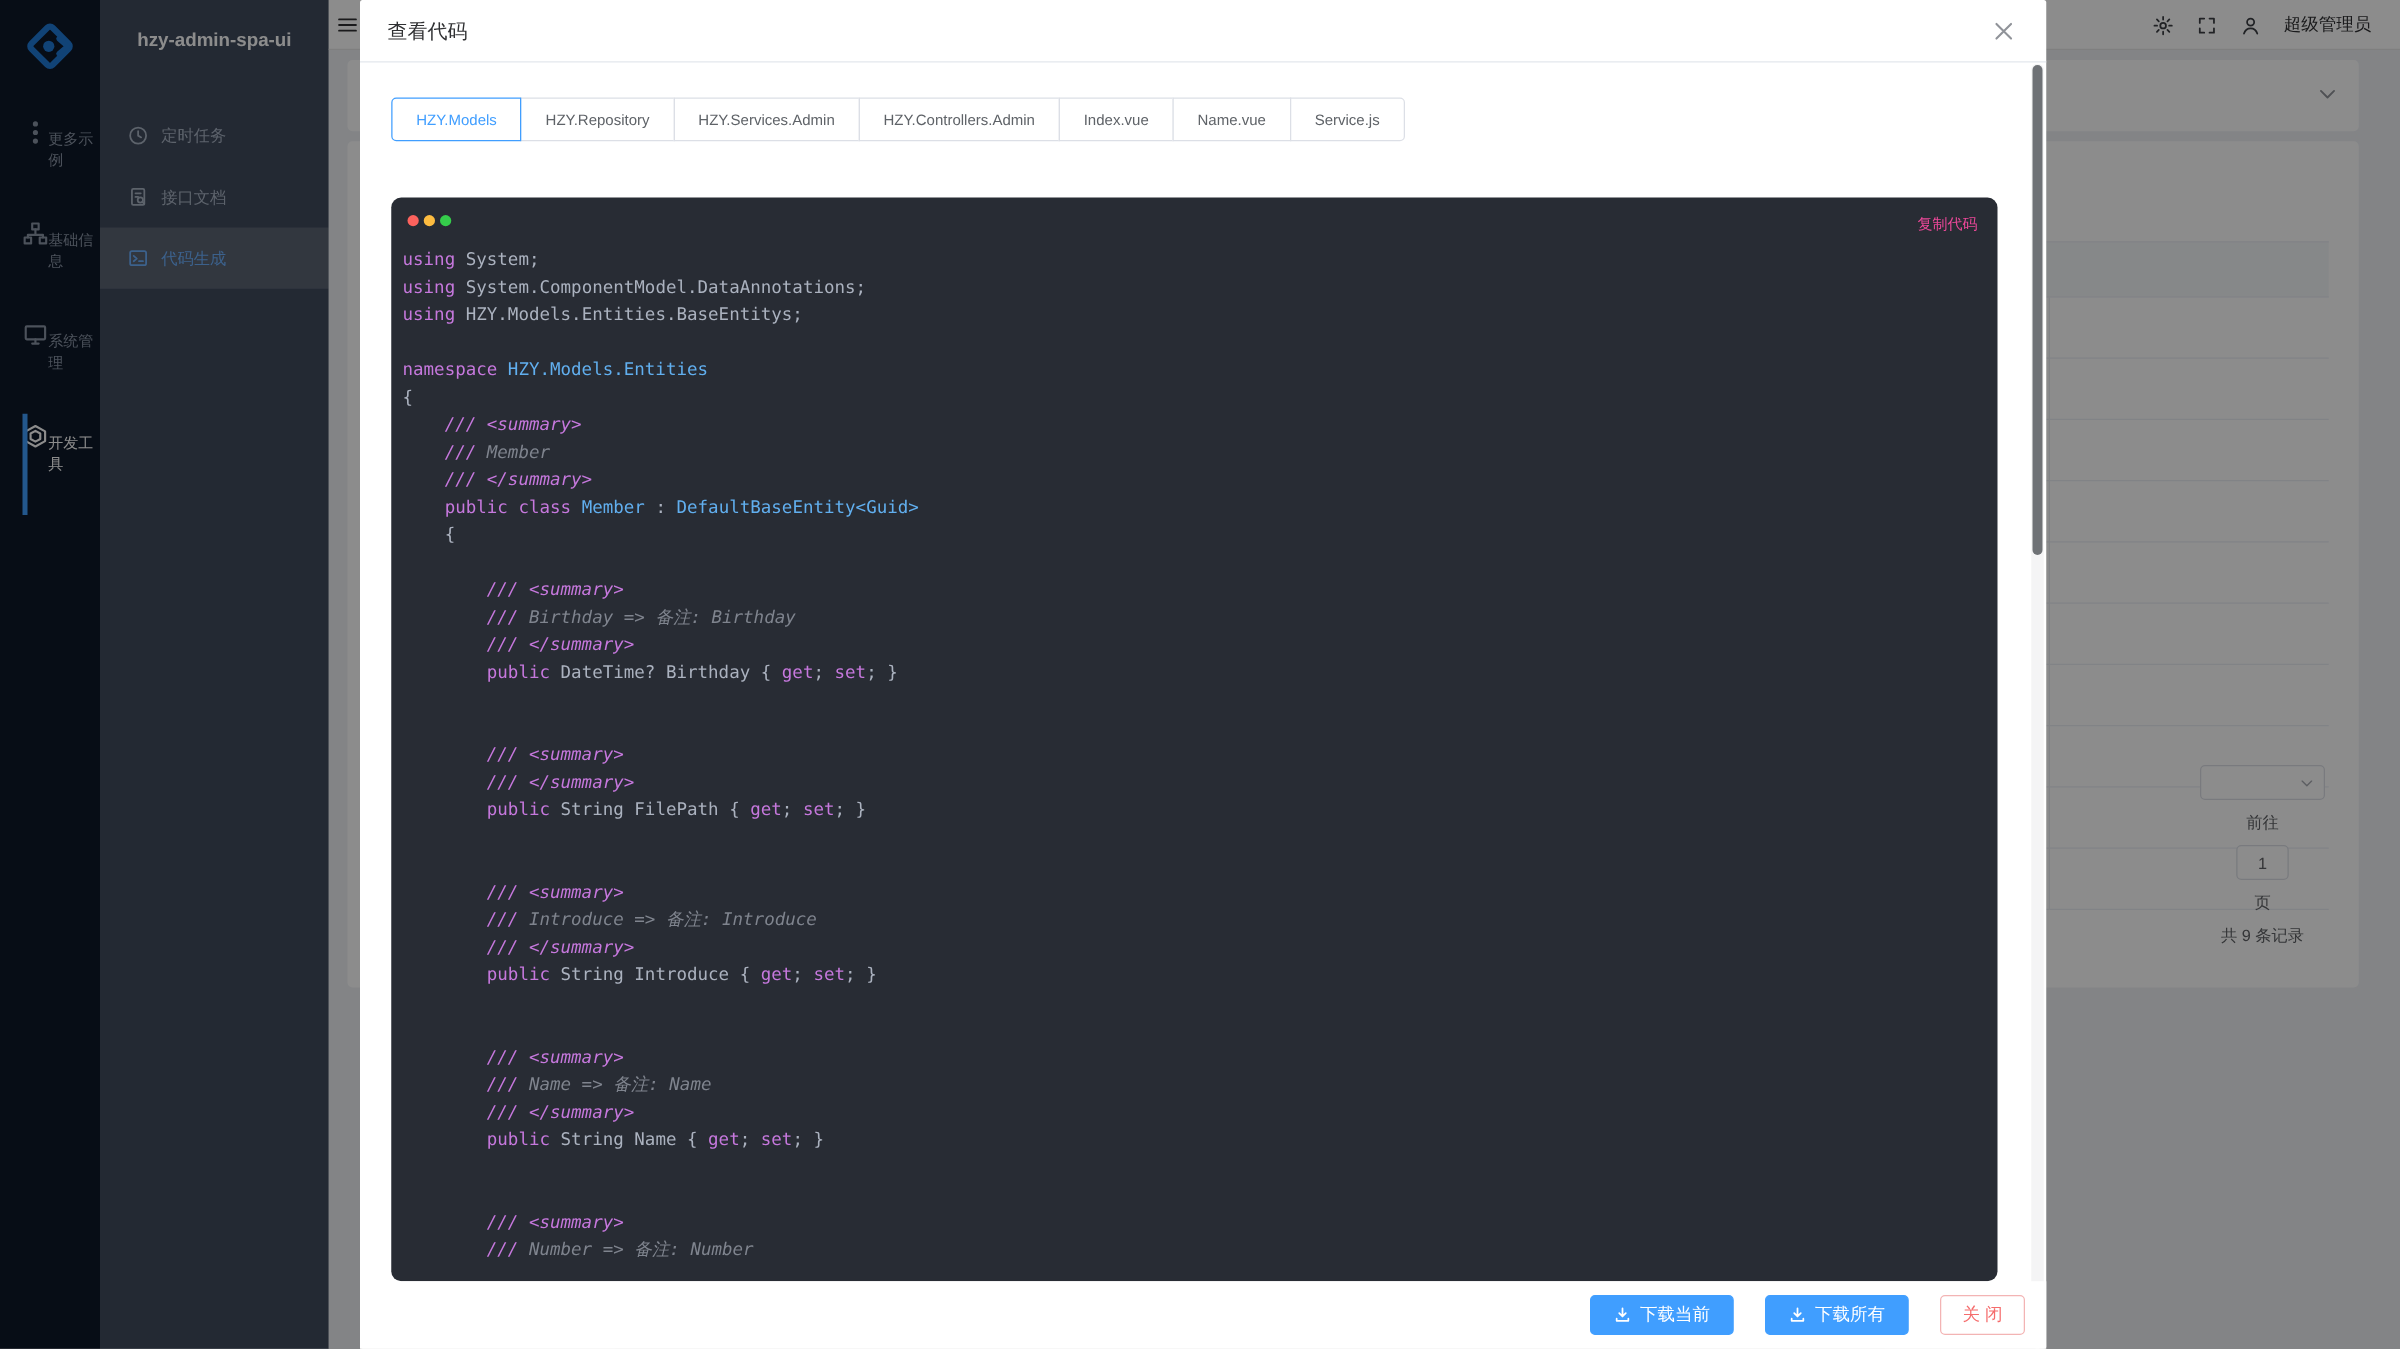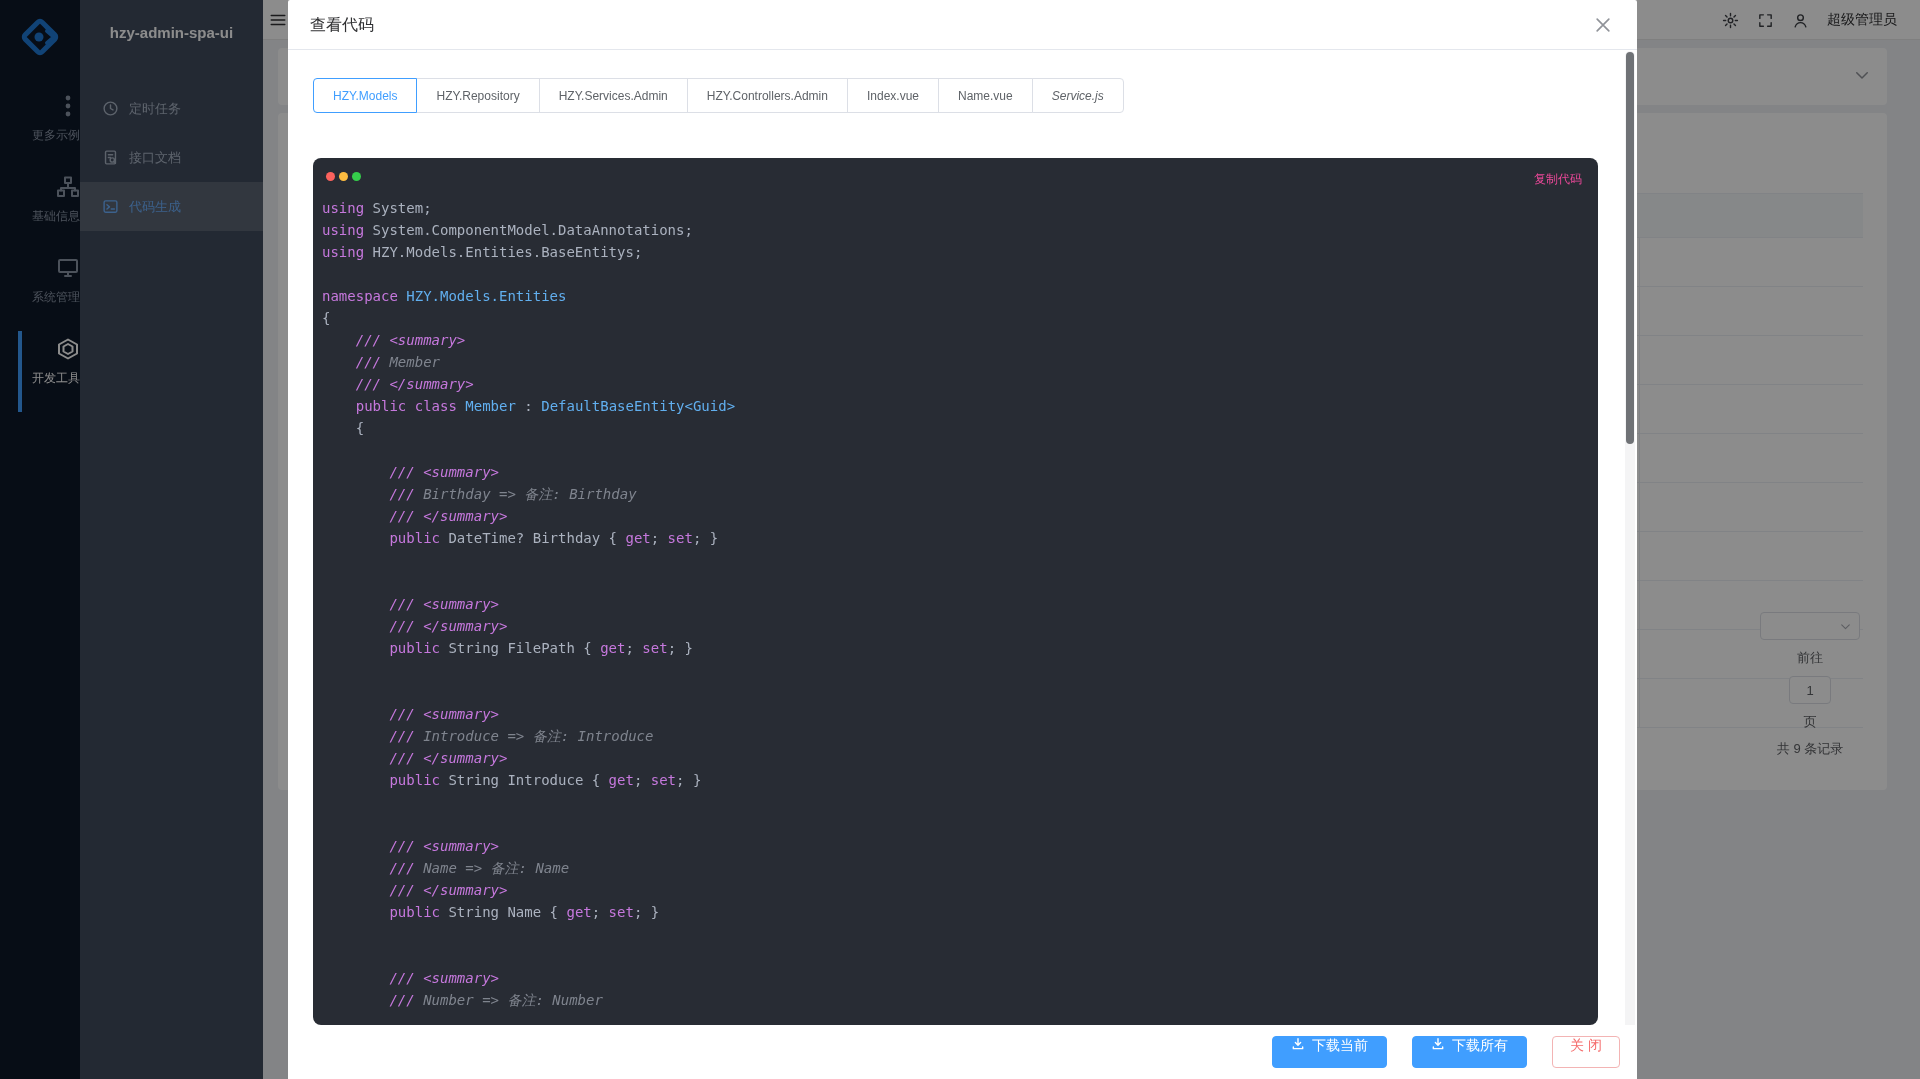--- a/index.html
+++ b/index.html
@@ -3,21 +3,21 @@
 <meta charset="utf-8">
 <style>
   * { margin:0; padding:0; box-sizing:border-box; }
   html,body { width:1920px; height:1079px; overflow:hidden; background:#eef1f5;
               font-family:"Liberation Sans", sans-serif; }
 
   
   .rail { position:absolute; left:0; top:0; width:80px; height:100%; background:#0e1828; z-index:1; }
   .logo { position:absolute; left:18px; top:15px; width:44px; height:44px; }
   .rail-menu { position:absolute; top:88px; left:0; width:80px; }
-  .rail-item { position:relative; height:81px; display:flex; flex-direction:column; align-items:flex-end;
+  .rail-item { position:relative; height:81px; display:flex; flex-direction:row; align-items:flex-start;
                padding-top:6px; color:#8a95a6; cursor:pointer;margin-left:18px; }
   .rail-item .ri { width:24px; height:24px; }
   .rail-item .rl { font-size:12px; margin-top:9px; }
   .rail-item.active { color:#ffffff; }
   .rail-item.active::before { content:""; position:absolute; left:0; top:0; width:4px; height:100%; background:#409eff; }
 
   .subbar { position:absolute; left:80px; top:0; width:183px; height:100%; background:#404b5e; z-index:1; }
   .subbar-title { height:64px; display:flex; align-items:center; justify-content:center;
                   color:#ffffff; font-size:15px; font-weight:bold; }
   .menu { margin-top:20px; }
@@ -57,21 +57,21 @@
   .modal { position:absolute; left:288px; top:0; width:1349px; height:1079px; background:#ffffff;
            z-index:60; border-radius:2px; }
   .modal-header { position:relative; height:50px; border-bottom:1px solid #e4e7ed; }
   .modal-title { position:absolute; left:22px; top:15px; font-size:16px; color:#303133; }
   .modal-close { position:absolute; right:24px; top:15px; width:20px; height:20px; color:#909399; cursor:pointer;
                  background:none; border:none; }
   .tabs { display:flex; margin:28px 0 0 25px; }
   .tab { height:35px; padding:0 19px; display:flex; align-items:center; border:1px solid #dcdfe6;
          margin-left:-1px; font-size:12px; color:#5f6368; background:#fff; cursor:pointer; position:relative; }
   .tab:first-child { border-radius:4px 0 0 4px; margin-left:0; }
-  .tab:last-child { border-radius:0 4px 4px 0;font-style:italic; }
+  .tab:last-child { border-radius:0 4px 4px 0; }
   .tab.active { border-color:#409eff; color:#409eff; z-index:2; }
 
   .code-card { position:relative; margin:45px 0 0 25px; width:1285px; height:867px; background:#282c34;
                border-radius:8px; overflow:hidden; }
   .dots { position:absolute; left:13px; top:14px; display:flex; gap:4px; }
   .dot { width:9px; height:9px; border-radius:50%; }
   .copy-code { position:absolute; right:16px; top:13px; font-size:12px; color:#ec4899; cursor:pointer; }
   .code-pre { margin-top:39px; padding:0 9px; font-family:"DejaVu Sans Mono", monospace;
               font-size:14px; line-height:22px; }
   .cl { white-space:pre; height:22px; }
@@ -79,21 +79,21 @@
   .tk-n { color:#61afef; }
   .tk-m { color:#c678dd; font-style:italic; }
   .tk-c { color:#7f848e; font-style:italic; }
   .tk-p { color:#abb2bf; }
 
   .mscroll-track { position:absolute; right:2px; top:51px; bottom:0; width:10px; background:#f4f4f5; border-radius:5px; }
   .mscroll-thumb { position:absolute; left:1px; top:1px; width:8px; height:392px; background:#6f7276; border-radius:4px; }
 
   .modal-footer { position:absolute; left:0; right:0; bottom:0; height:54px; background:#fff;
                   display:flex; align-items:center; justify-content:flex-end; gap:25px; padding-right:17px; }
-  .btn { height:32px; border-radius:4px; font-size:14px; display:flex; cursor:pointer; }
+  .btn { height:32px; border-radius:4px; font-size:14px; display:flex; align-items:center; cursor:pointer; }
   .btn-primary { background:#409eff; border:1px solid #409eff; color:#fff; padding:0 18px; gap:7px; }
   .btn-danger { background:#ffffff; border:1px solid #f3b4b4; color:#f56c6c; width:68px; justify-content:center; }
   .dl-ic { width:14px; height:14px; display:inline-flex; }
   svg { display:block; width:100%; height:100%; }
 </style>
 </head>
 <body>
 
 <div class="rail">
   <div class="logo">

